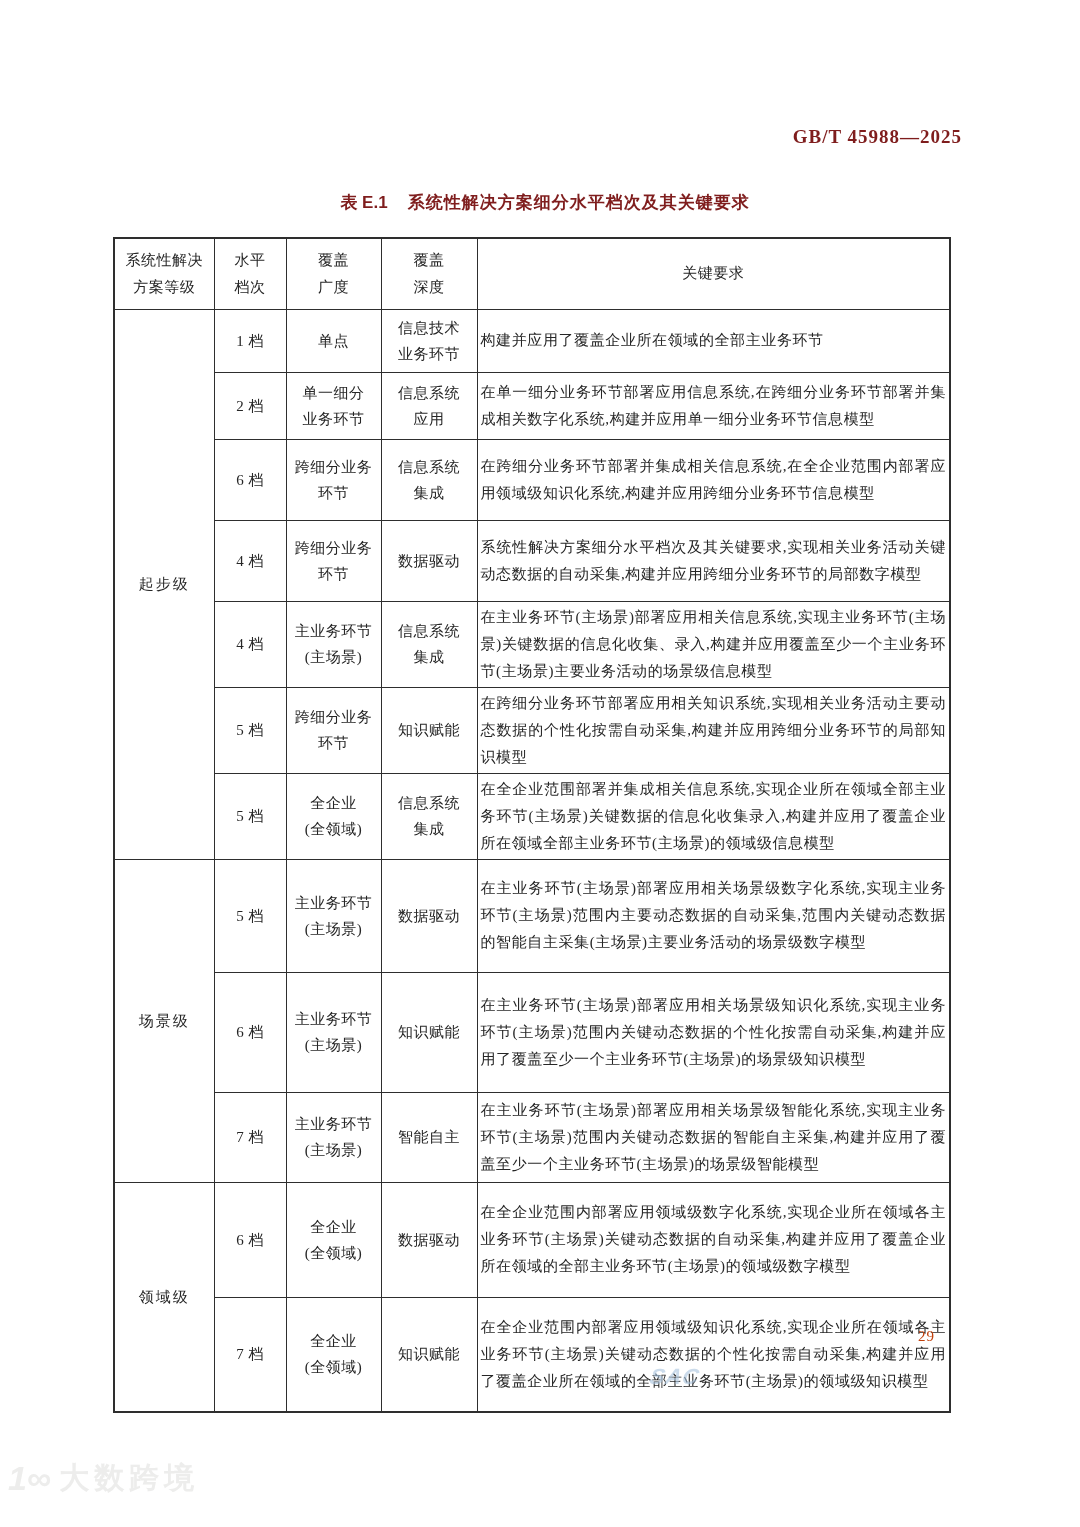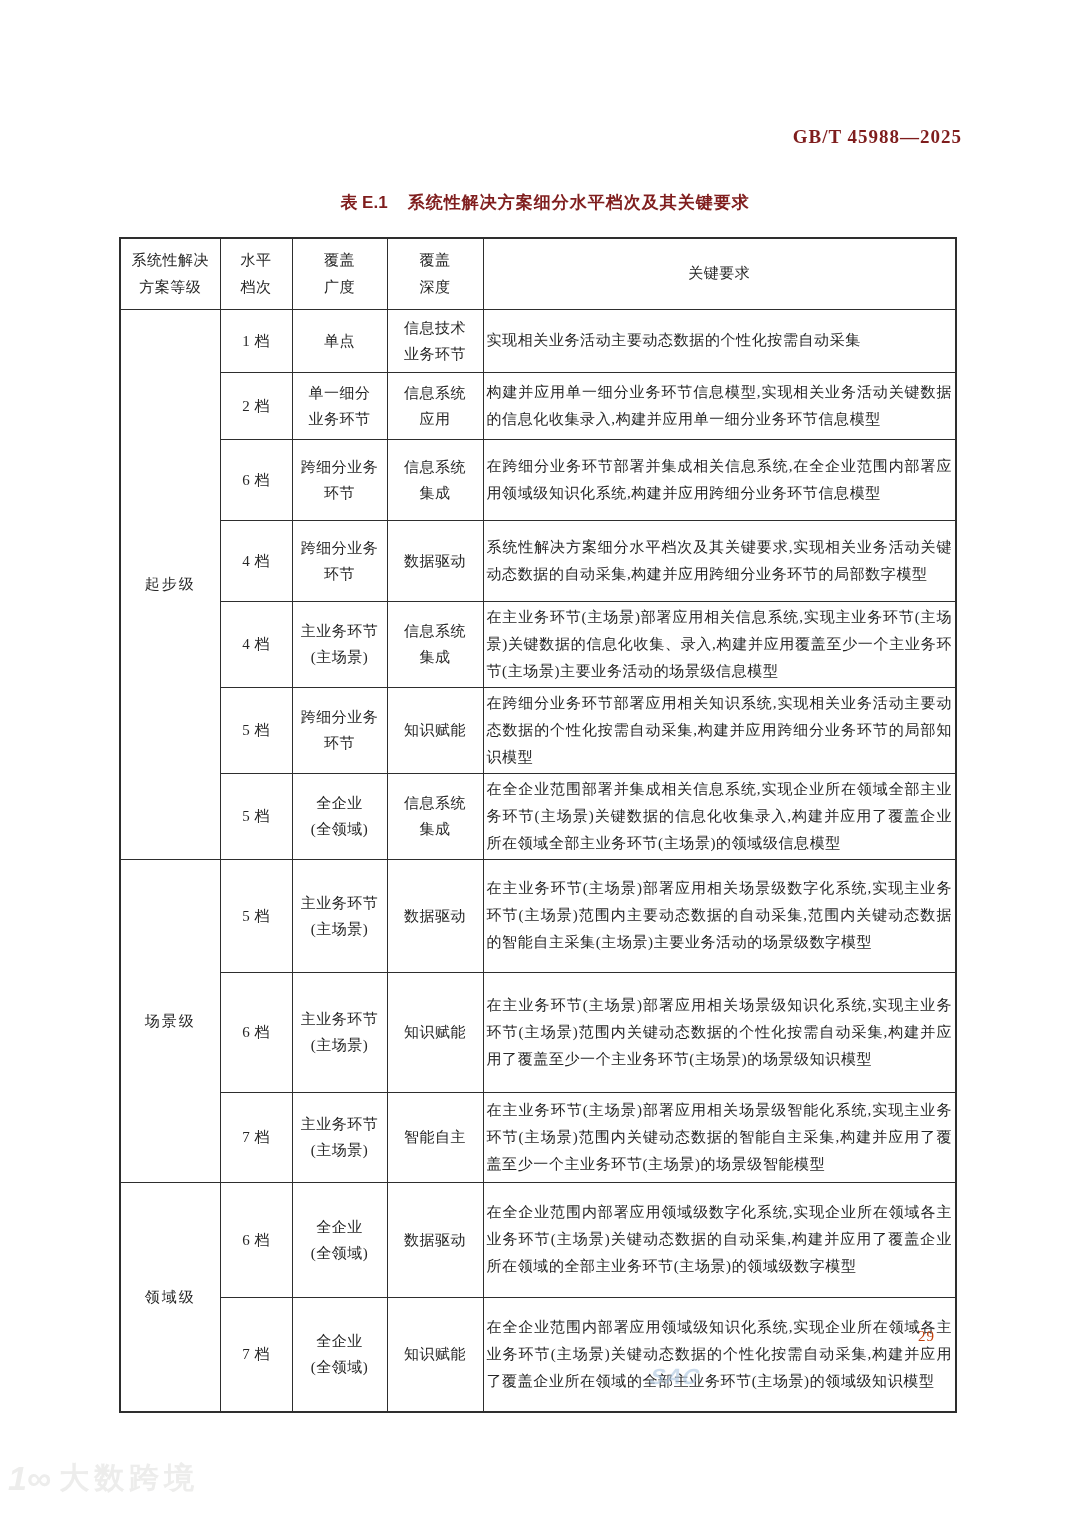--- a/index.html
+++ b/index.html
@@ -11,21 +11,21 @@
     position:absolute; top:126px; right:118px;
     font-size:19px; font-weight:bold; letter-spacing:1px; color:#7f1d1d;
   }
   .caption {
     position:absolute; top:191px; left:127px; width:836px; text-align:center;
     font-family:"Liberation Sans","DejaVu Sans",sans-serif; font-weight:bold;
     font-size:17px; color:#7f1d1d;
   }
   .caption-title { margin-left:20px; letter-spacing:1px; }
   table.tbl {
-    position:absolute; top:237px; left:119px; width:836px;
+    position:absolute; top:237px; left:113px; width:836px;
     border-collapse:collapse; table-layout:fixed;
     border:2px solid #2e2e2e;
   }
   .tbl td {
     border:1px solid #2e2e2e; font-size:15px; color:#262626;
     padding:2px 3px; overflow:hidden;
   }
   .c {
     text-align:center; vertical-align:middle;
     white-space:pre-line; line-height:26px; letter-spacing:0.5px;
@@ -85,29 +85,29 @@
 深度</td>
         <td class="c">关键要求</td>
       </tr>
 
       <tr style="height:63px">
         <td class="c group" rowspan="7">起步级</td>
         <td class="c">1 档</td>
         <td class="c">单点</td>
         <td class="c">信息技术
 业务环节</td>
-        <td class="req">实现相关业务活动主要动态数据的个性化按需自动采集</td>
+        <td class="req">构建并应用了覆盖企业所在领域的全部主业务环节</td>
       </tr>
       <tr style="height:67px">
         <td class="c">2 档</td>
         <td class="c">单一细分
 业务环节</td>
         <td class="c">信息系统
 应用</td>
-        <td class="req">构建并应用单一细分业务环节信息模型,实现相关业务活动关键数据的信息化收集录入,构建并应用单一细分业务环节信息模型</td>
+        <td class="req">在单一细分业务环节部署应用信息系统,在跨细分业务环节部署并集成相关数字化系统,构建并应用单一细分业务环节信息模型</td>
       </tr>
       <tr style="height:81px">
         <td class="c">6 档</td>
         <td class="c">跨细分业务
 环节</td>
         <td class="c">信息系统
 集成</td>
         <td class="req">在跨细分业务环节部署并集成相关信息系统,在全企业范围内部署应用领域级知识化系统,构建并应用跨细分业务环节信息模型</td>
       </tr>
       <tr style="height:81px">

